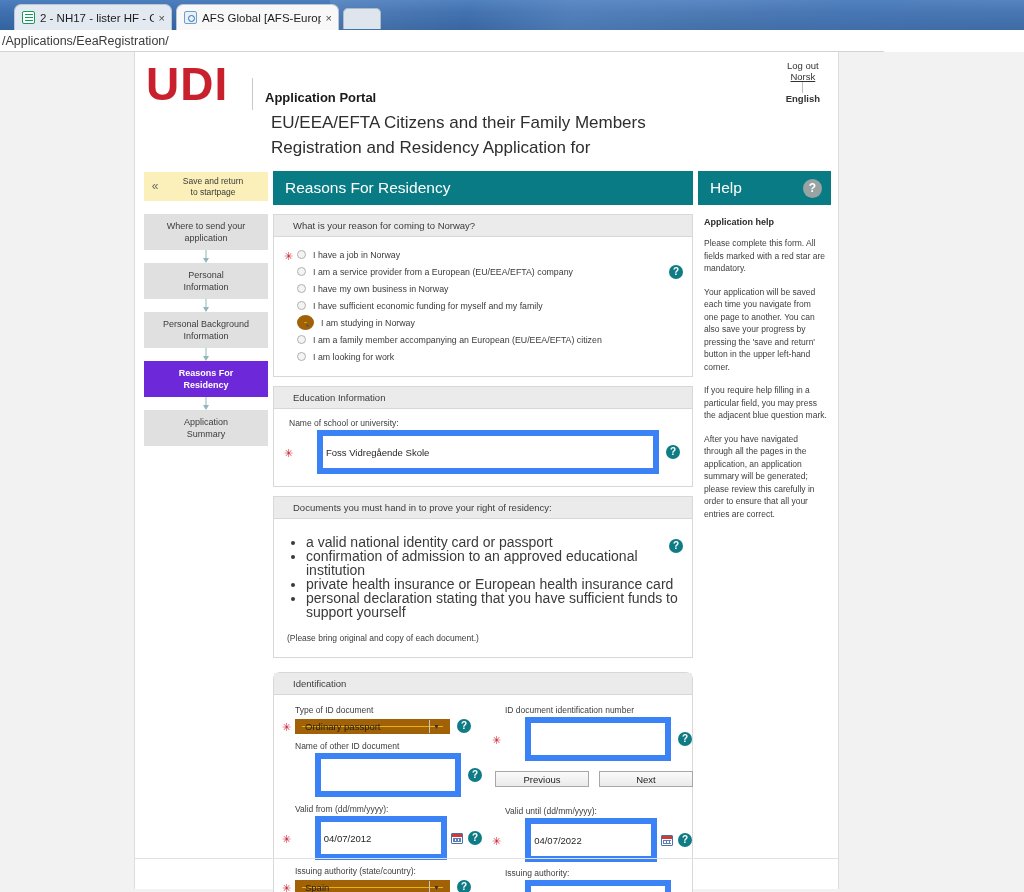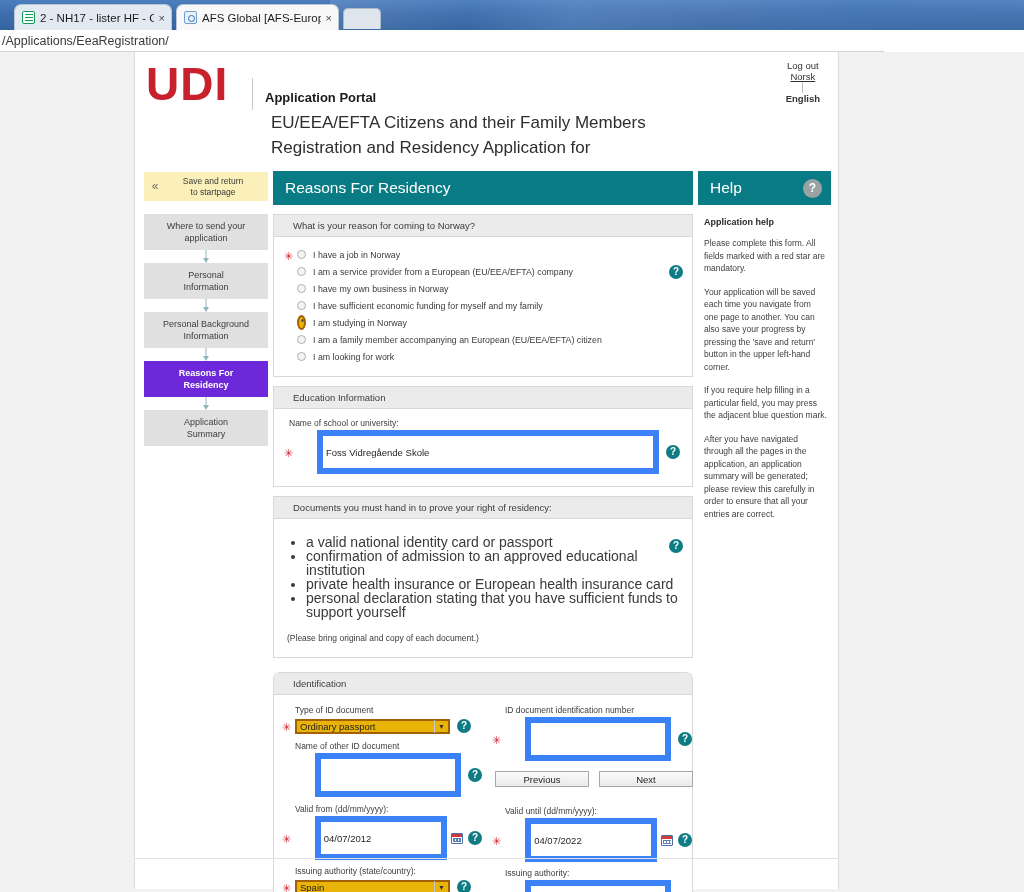--- a/index.html
+++ b/index.html
@@ -183,21 +183,21 @@
   .radio-row .rlbl { font-size: 8.8px; color: #3a3a3a; }
 
   
   .fld-label { font-size: 8.5px; color: #3d3d3d; margin-bottom: 2px; }
   .inp {
     height: 15px; border: 6px solid #3b82f6; background: #ffffff;
     font-size: 9.5px; color: #1f1f1f;
     display: flex; align-items: center; padding: 16px 3px; margin-left: 21px;
   }
   .sel {
-    height: 15px; border: 2px solid #a16207; background: #eab308;
+    height: 15px; border: 7px solid #a16207; background: #eab308;
     font-size: 9.5px; color: #1f1f1f;
     display: flex; align-items: center; padding: 0 0 0 3px;
     position: relative;
   }
   .sel .caret {
     margin-left: auto; width: 14px; height: 13px;
     display: flex; align-items: center; justify-content: center;
     font-size: 7px; color: #333; border-left: 1px solid #c5c5c5;
   }
   .cal {

